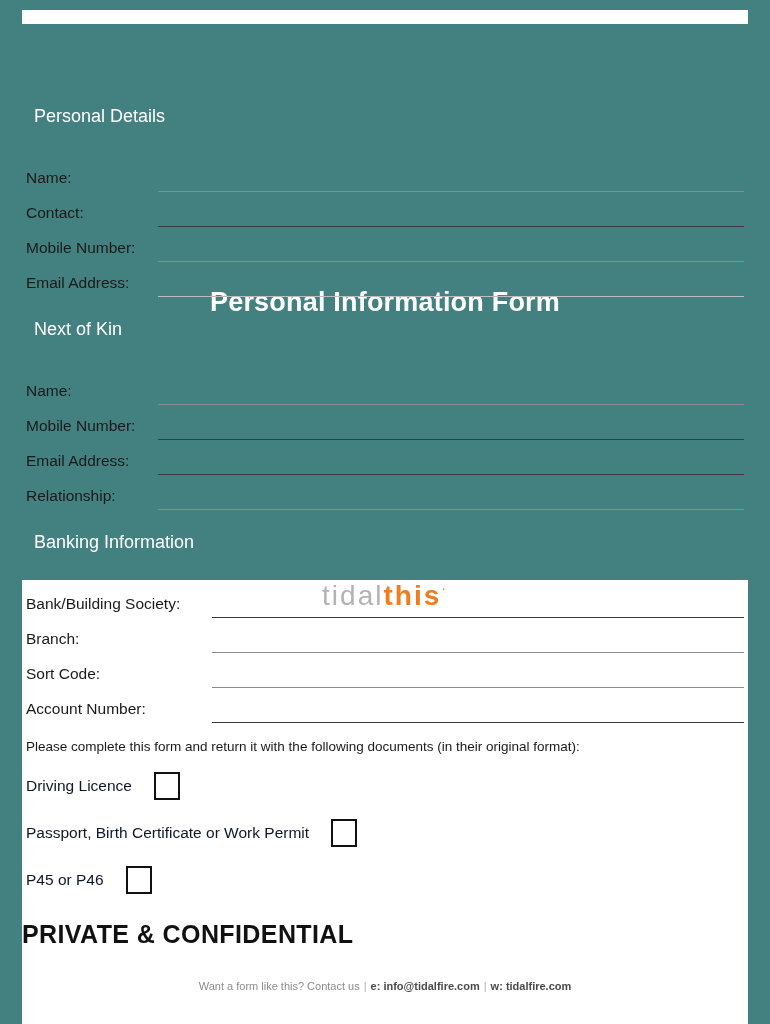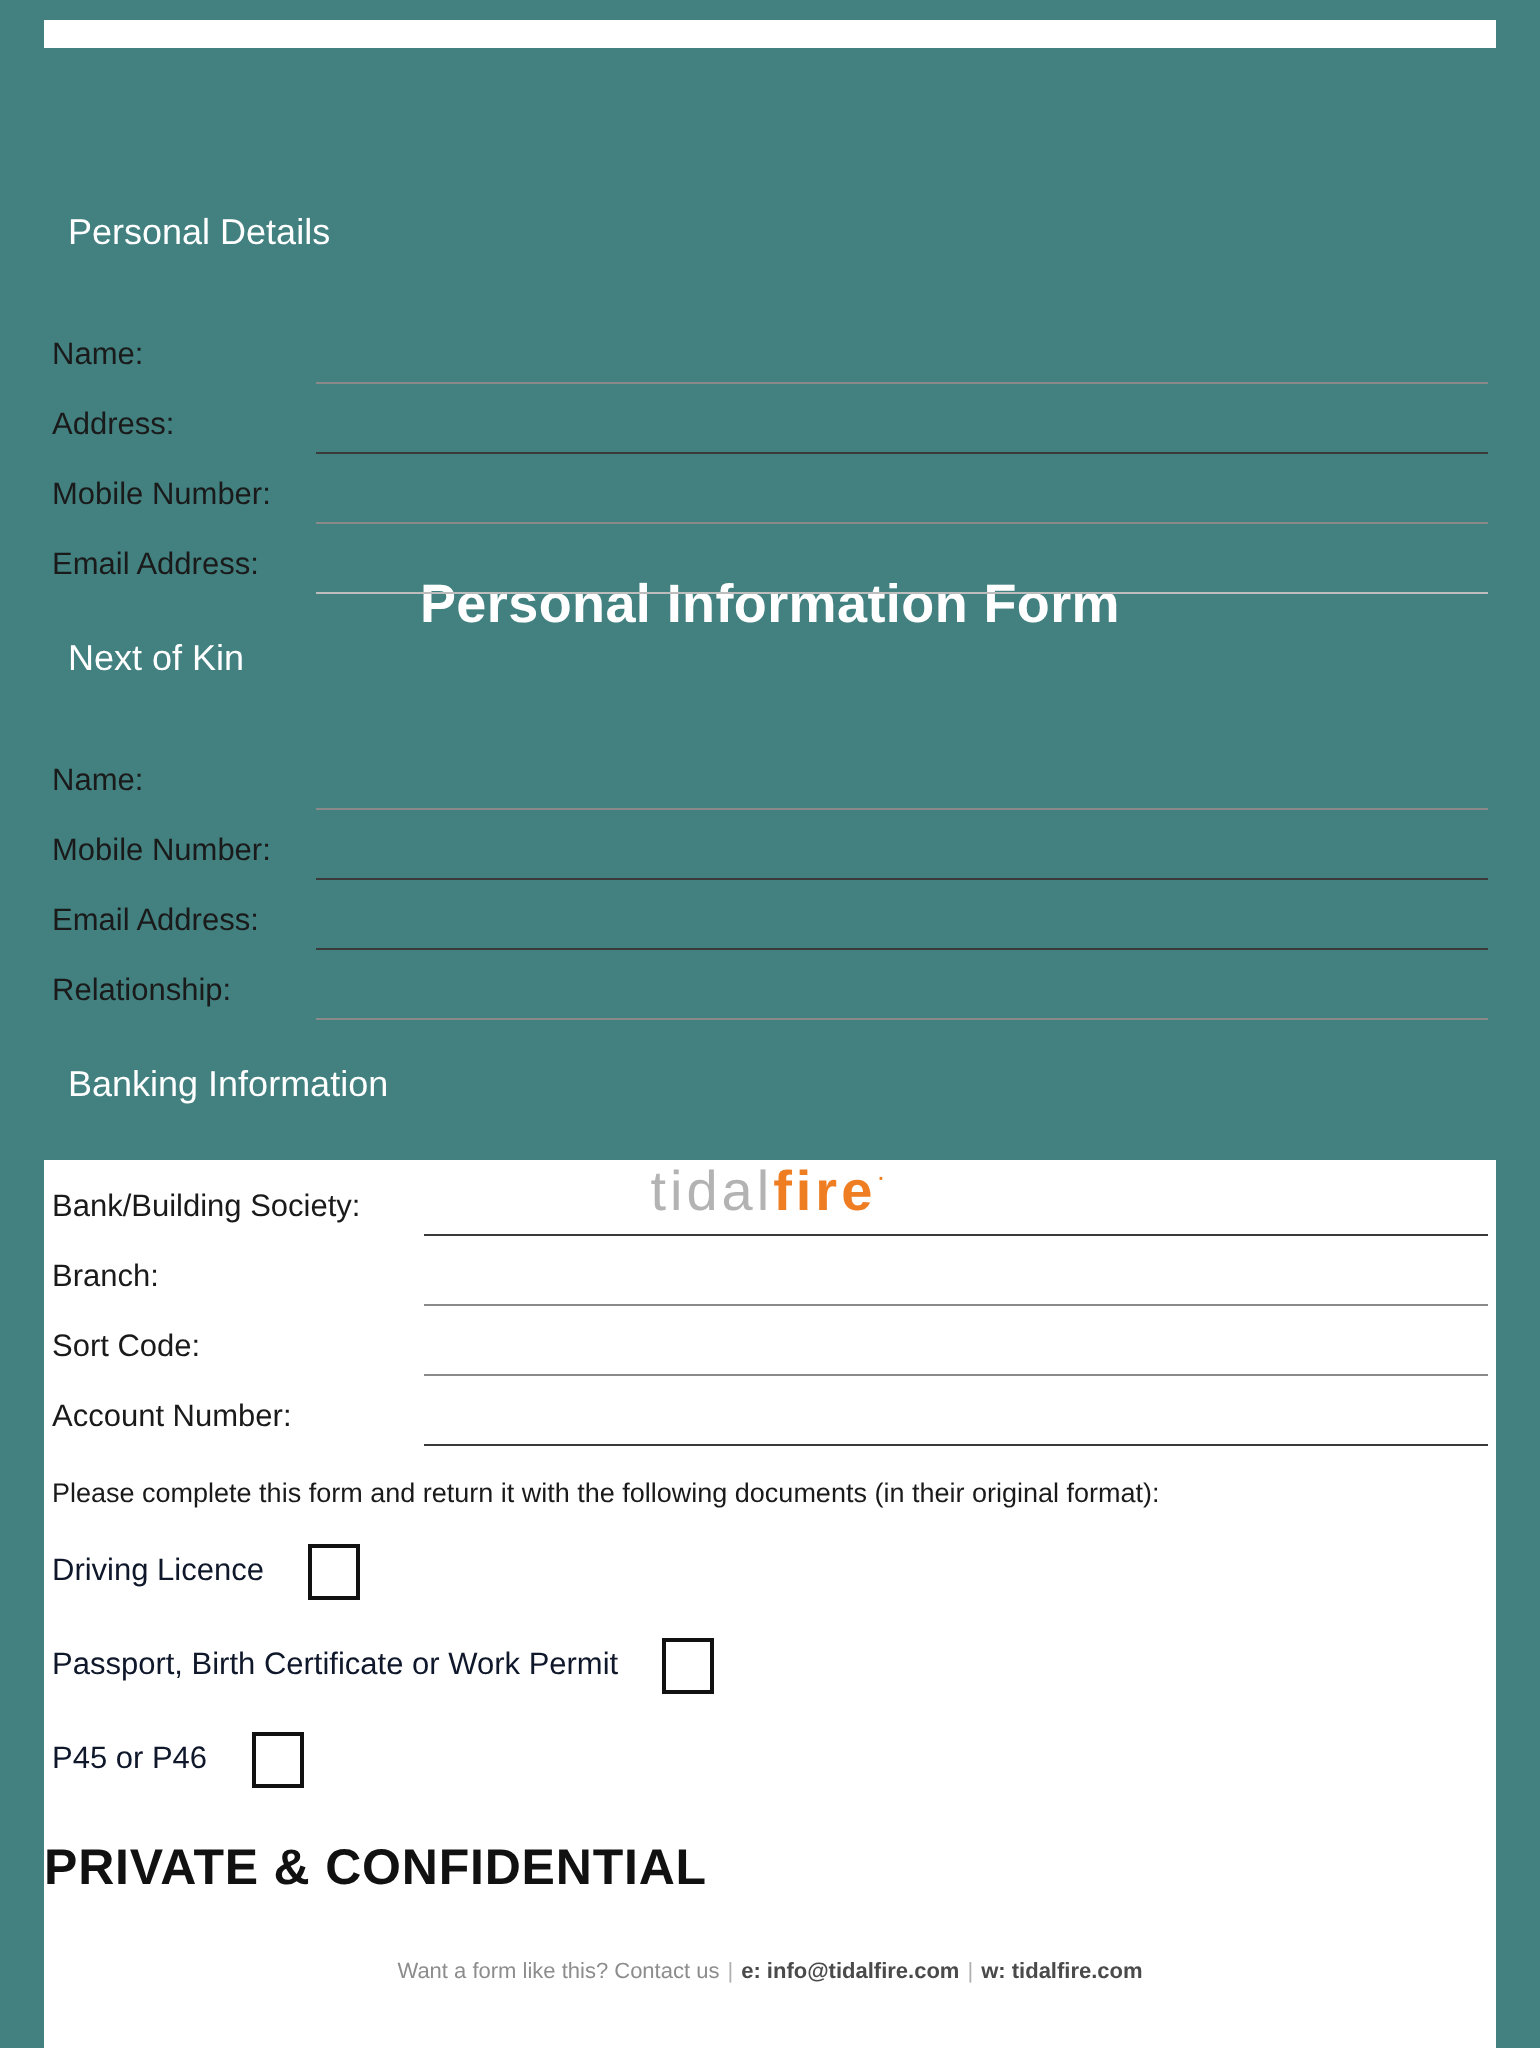--- a/index.html
+++ b/index.html
@@ -191,35 +191,35 @@
 
   <div class="sheet">
     <div class="inner">
 
       <div class="header-row">
         <div class="title-bar">
           <span class="title">Personal Information Form</span>
         </div>
         <div class="logo-box">
           <span class="logo">
-            <span class="tidal">tidal</span><span class="fire">fire</span><span class="tm">·</span>
+            <span class="tidal">tidal</span><span class="fire">this</span><span class="tm">·</span>
           </span>
         </div>
       </div>
 
       <div class="section-bar sec-personal">
         <span>Personal Details</span>
       </div>
       <div class="fields sec-a">
         <div class="field-row first">
           <span class="field-label">Name:</span>
           <span class="field-line soft"></span>
         </div>
         <div class="field-row">
-          <span class="field-label">Address:</span>
+          <span class="field-label">Contact:</span>
           <span class="field-line"></span>
         </div>
         <div class="field-row">
           <span class="field-label">Mobile Number:</span>
           <span class="field-line soft"></span>
         </div>
         <div class="field-row">
           <span class="field-label">Email Address:</span>
           <span class="field-line vsoft"></span>
         </div>

